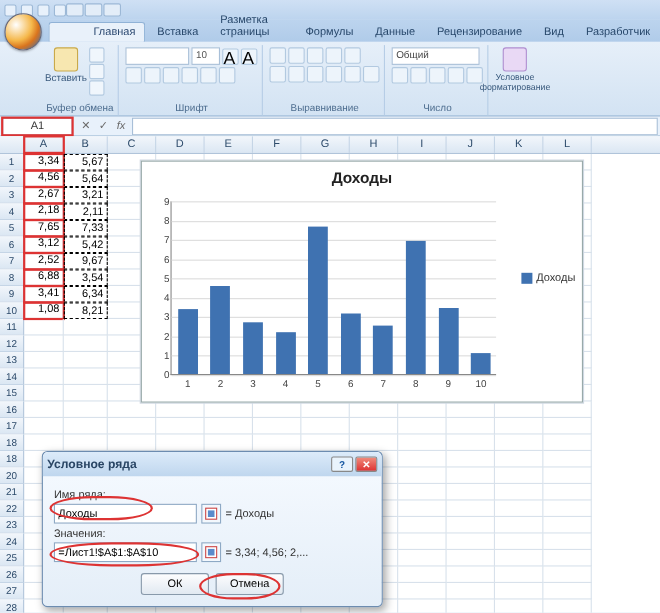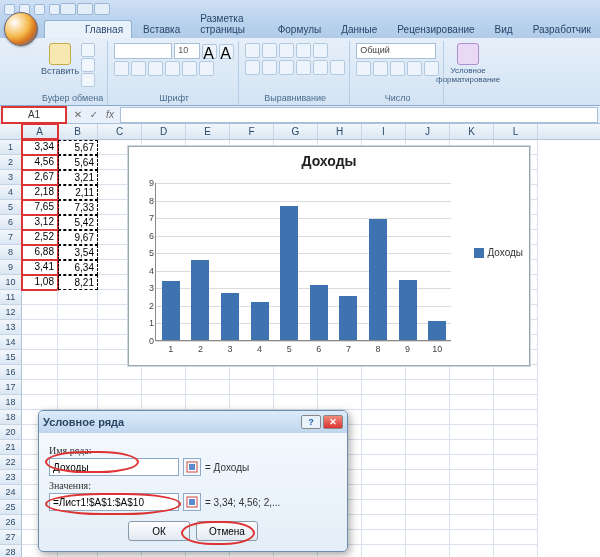--- a/index.html
+++ b/index.html
@@ -77,21 +77,21 @@
 .legend .sw{width:10px;height:10px;background:#3f72b1;}
 
 
 .dialog{position:absolute;left:38px;top:410px;width:310px;background:linear-gradient(#f6faff,#e4eef8);border:1px solid #6c8cb0;border-radius:5px;box-shadow:2px 3px 8px rgba(0,0,0,.35);}
 .dialog .dtitle{height:22px;background:linear-gradient(#dcebfa,#bfd6ee);border-radius:5px 5px 0 0;display:flex;align-items:center;padding:0 4px;font-size:11px;font-weight:bold;color:#2a4665;}
 .dialog .dtitle .spacer{flex:1;}
 .dialog .dtitle .wbtn{width:20px;height:14px;border:1px solid #888;border-radius:2px;font-size:9px;text-align:center;line-height:12px;margin-left:2px;}
 .dialog .dtitle .wbtn.help{background:#e9f3fc;color:#1a5aa3;}
 .dialog .dtitle .wbtn.close{background:linear-gradient(#f08b7b,#d33);color:#fff;}
 .dialog .dbody{padding:8px 10px 10px;font-size:10px;color:#333;}
-.dialog .lbl{margin-top:4px;font-family:Liberation Serif, serif;}
+.dialog .lbl{margin-top:4px;}
 .dialog .row{display:flex;align-items:center;gap:4px;margin-top:2px;}
 .dialog input[type=text]{height:18px;border:1px solid #8ea9c5;padding:0 3px;font-size:10px;background:#fff;}
 .dialog input.field1{width:130px;}
 .dialog .refbtn{width:18px;height:18px;border:1px solid #8ea9c5;background:#f3f8fd;display:flex;align-items:center;justify-content:center;}
 .dialog .refbtn svg{width:12px;height:12px;}
 .dialog .preview{font-size:10px;color:#333;}
 .dialog .btns{display:flex;gap:6px;justify-content:center;margin-top:10px;}
 .dialog button{width:62px;height:20px;font-size:10px;border:1px solid #8899aa;border-radius:3px;background:linear-gradient(#fdfdfe,#e1e9f1);cursor:pointer;}
 .circle{border:2px solid #d33;border-radius:50%/60%;position:absolute;pointer-events:none;}
 </style>

